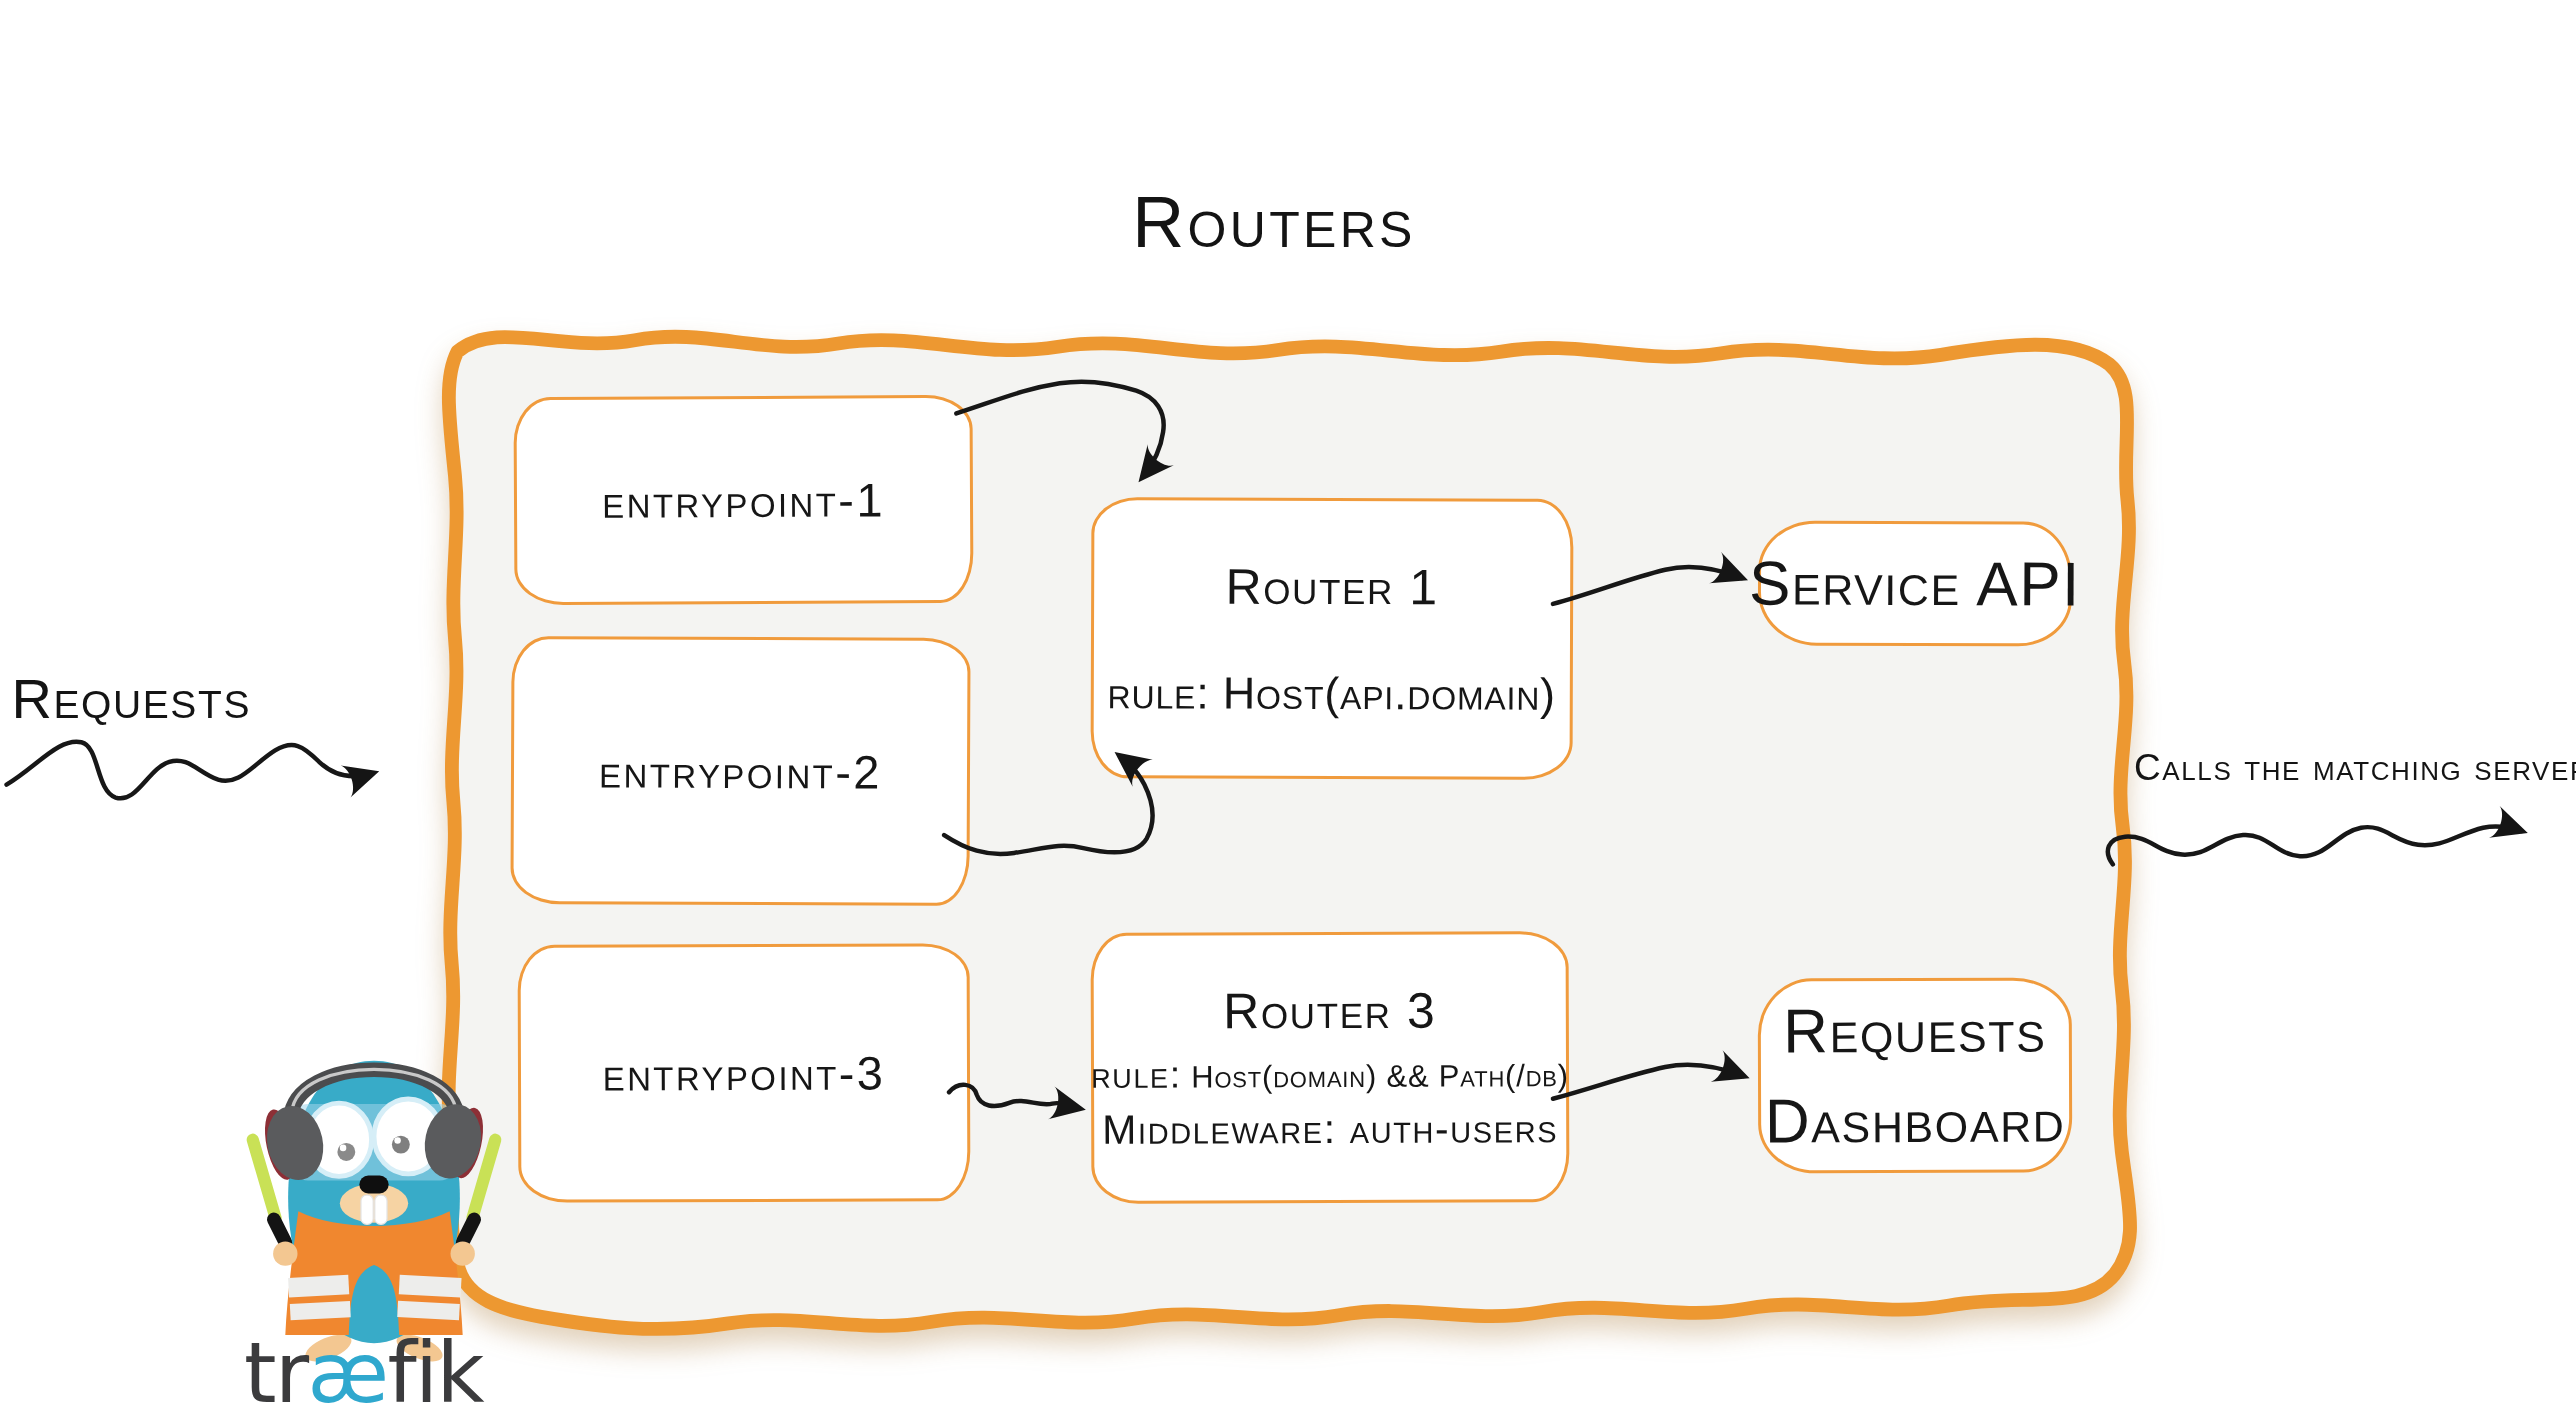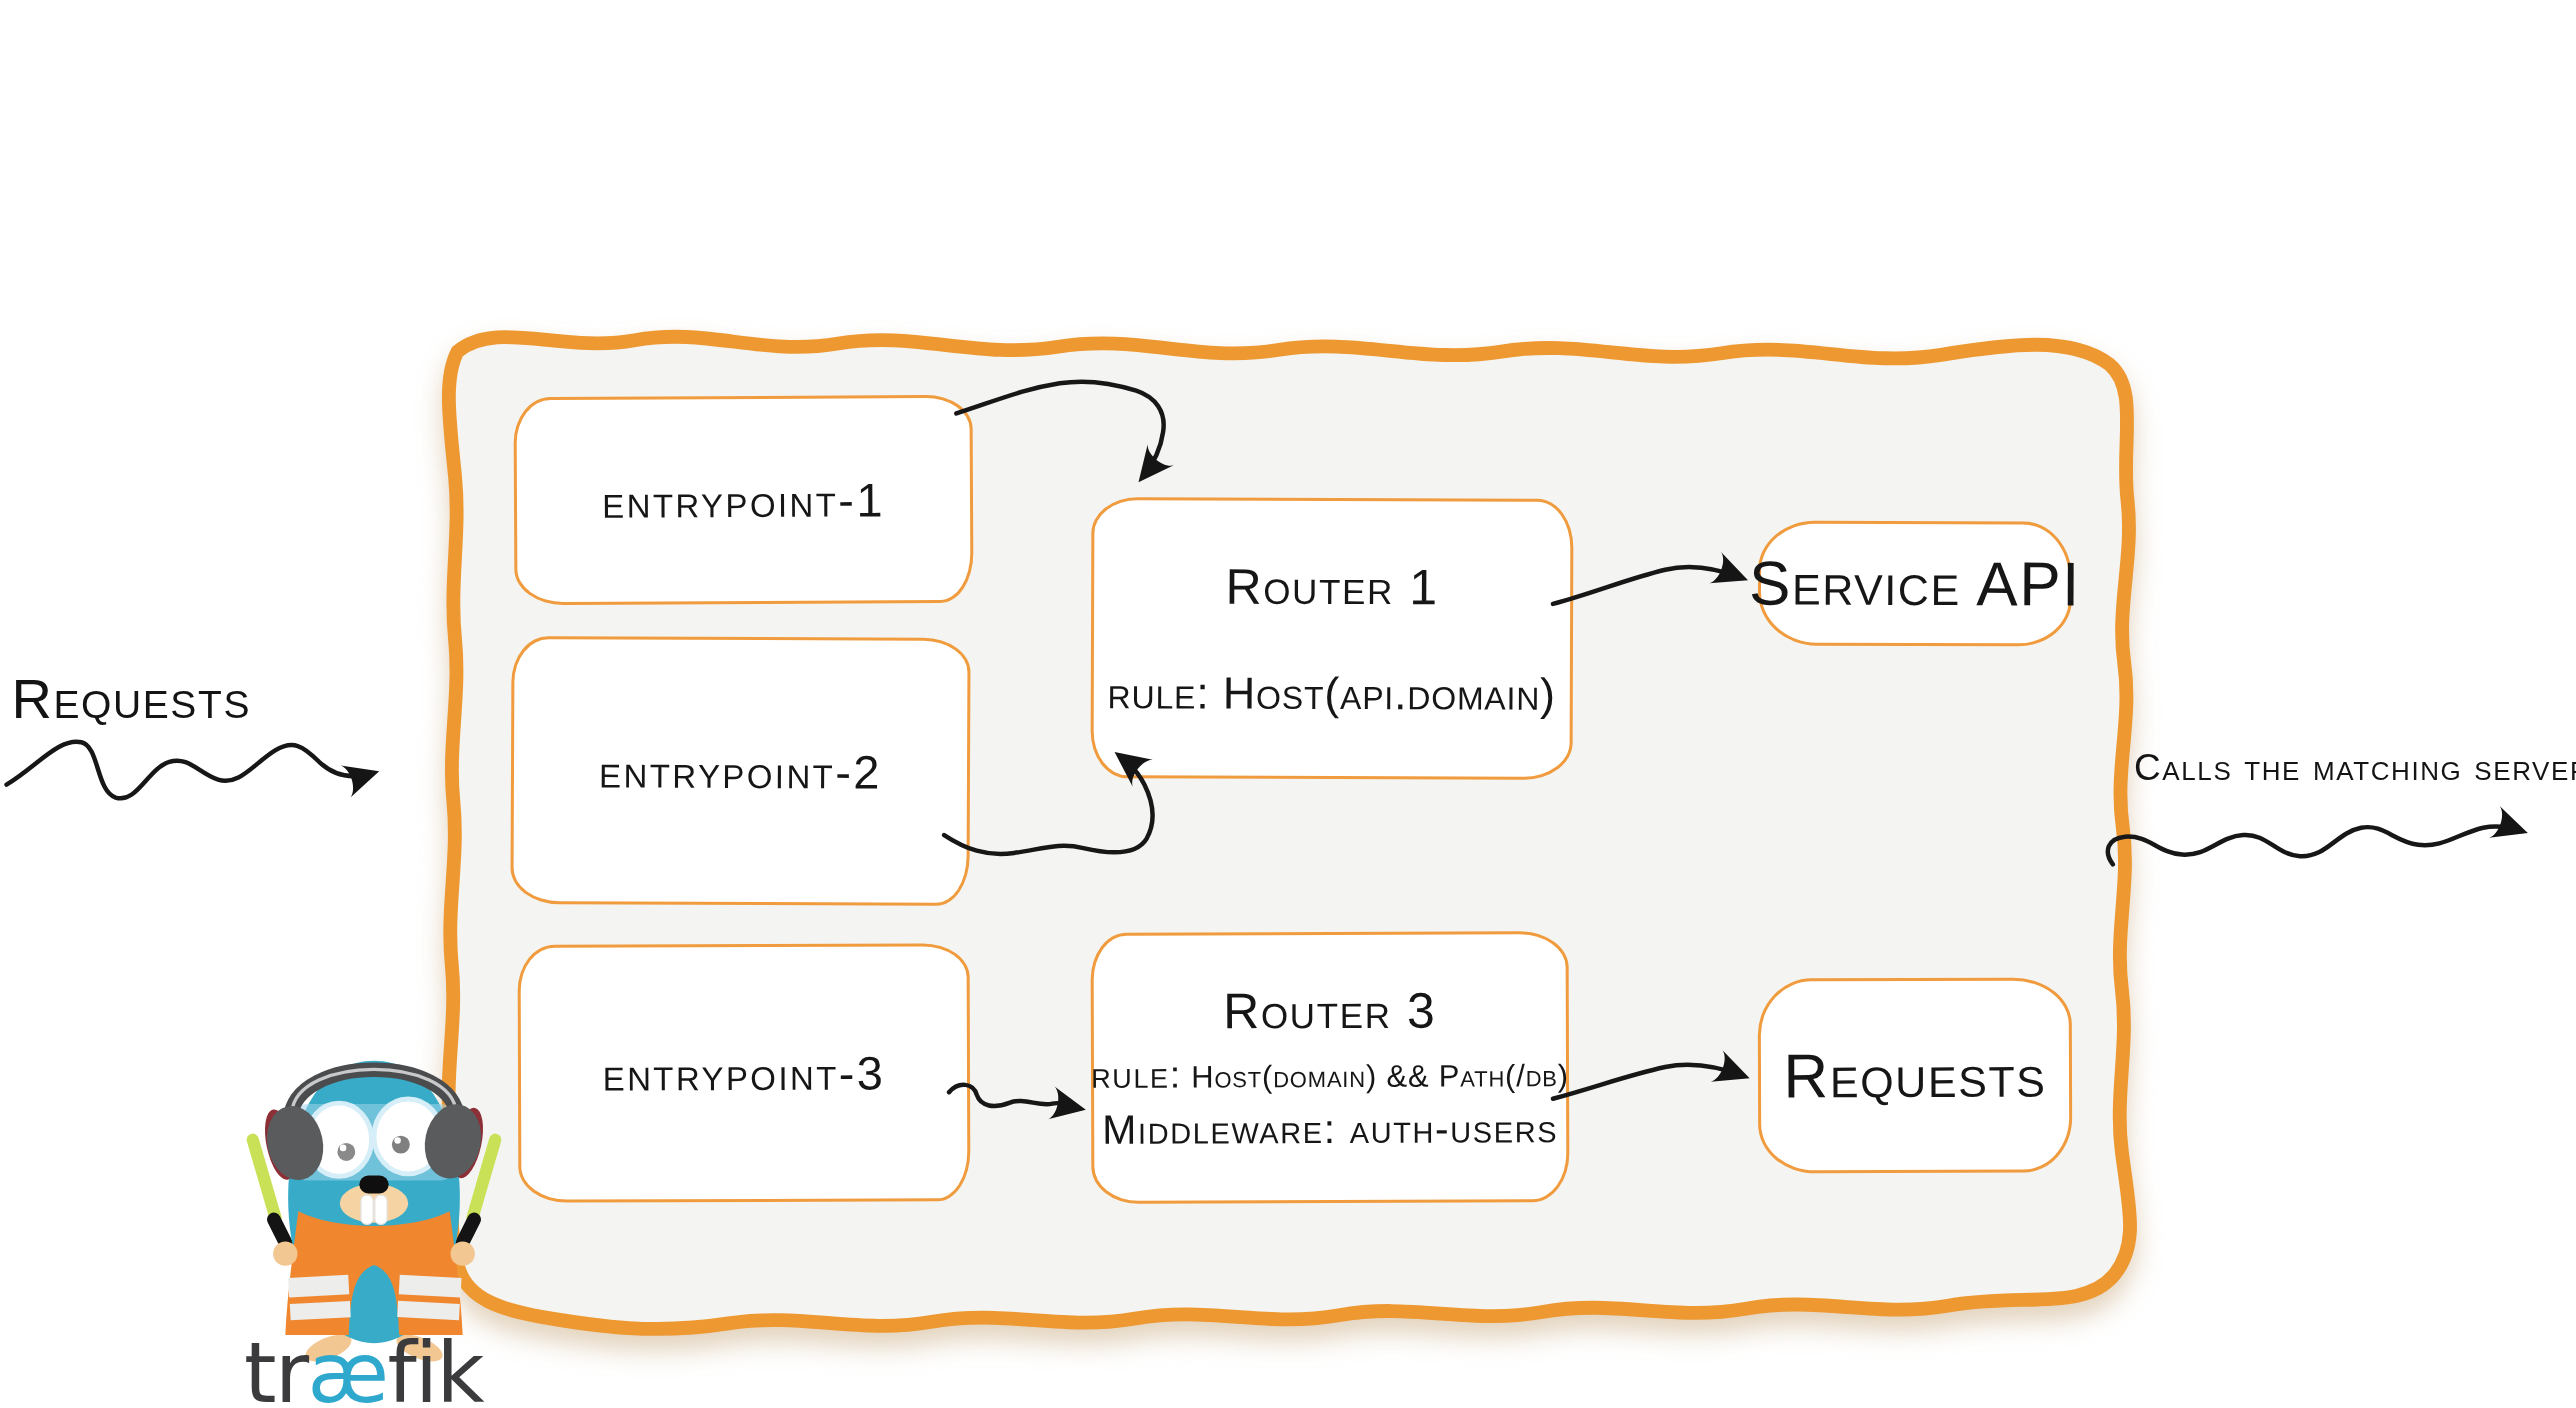--- a/index.html
+++ b/index.html
@@ -85,39 +85,41 @@
       <span>Host(domain) &amp;&amp; Path(/db)</span>
     </div>
     <div class="router-mw">Middleware: auth-users</div>
   </div>
 
   <div class="box" id="service-api">
     <div class="service-label">Service API</div>
   </div>
   <div class="box" id="service-dashboard">
     <div class="service-label">Requests</div>
+    <div class="service-label">Dashboard</div>
   </div>
 
   <svg class="layer" style="z-index:3" viewBox="0 0 3165 1730">
     <defs>
       <marker id="ah" viewBox="0 0 12 12" refX="9.5" refY="6" markerWidth="9" markerHeight="9" orient="auto-start-reverse">
         <path d="M1 1 L11.5 6 L1 11 C 3.6 9.2, 3.6 2.8, 1 1 Z" fill="#151515"></path>
       </marker>
     </defs>
     <g fill="none" stroke="#171717" stroke-width="5.5" stroke-linecap="round">
       <path marker-end="url(#ah)" d="M 8 964 C 45 942, 72 906, 100 912 C 122 917, 118 972, 142 980 C 168 988, 182 944, 208 936 C 232 929, 244 950, 268 958 C 294 966, 312 938, 338 922 C 360 909, 372 916, 392 936 C 410 953, 432 958, 458 950"></path>
       <path marker-end="url(#ah)" d="M 1175 508 C 1230 490, 1258 478, 1302 471 C 1334 466, 1364 470, 1396 480 C 1420 488, 1433 506, 1429 531 C 1426 553, 1417 570, 1404 586"></path>
       <path marker-end="url(#ah)" d="M 1160 1026 C 1186 1043, 1212 1053, 1246 1048 C 1281 1043, 1301 1035, 1331 1042 C 1361 1049, 1396 1052, 1409 1030 C 1421 1008, 1416 984, 1406 964 C 1398 948, 1388 938, 1376 929"></path>
       <path marker-end="url(#ah)" d="M 1166 1342 C 1178 1328, 1196 1331, 1200 1345 C 1205 1360, 1222 1362, 1240 1355 C 1258 1348, 1276 1360, 1293 1356 C 1306 1353, 1316 1360, 1326 1362"></path>
       <path marker-end="url(#ah)" d="M 1908 742 C 1960 728, 2000 711, 2046 700 C 2076 693, 2106 697, 2140 710"></path>
       <path marker-end="url(#ah)" d="M 1908 1350 C 1960 1336, 2000 1321, 2046 1311 C 2076 1305, 2110 1310, 2142 1322"></path>
       <path marker-end="url(#ah)" d="M 2596 1062 C 2584 1046, 2590 1030, 2611 1028 C 2641 1026, 2651 1048, 2681 1050 C 2713 1052, 2726 1028, 2756 1026 C 2786 1024, 2796 1050, 2826 1052 C 2858 1054, 2871 1023, 2901 1017 C 2929 1012, 2941 1034, 2971 1038 C 3001 1042, 3021 1024, 3051 1017 C 3071 1013, 3086 1017, 3098 1021"></path>
     </g>
   </svg>
 
+  <div class="floating-label" id="title">Routers</div>
   <div class="floating-label" id="requests-label">Requests</div>
   <div class="floating-label" id="calls-label">Calls the matching server</div>
 
   <svg style="position:absolute;left:243px;top:1016px;z-index:5" width="262" height="350" viewBox="0 0 322 430">
 
     <g>
       <line x1="40" y1="248" x2="12" y2="152" stroke="#C9E156" stroke-width="15" stroke-linecap="round"></line>
       <line x1="56" y1="286" x2="38" y2="250" stroke="#141414" stroke-width="17" stroke-linecap="round"></line>
     </g>
     <g>

